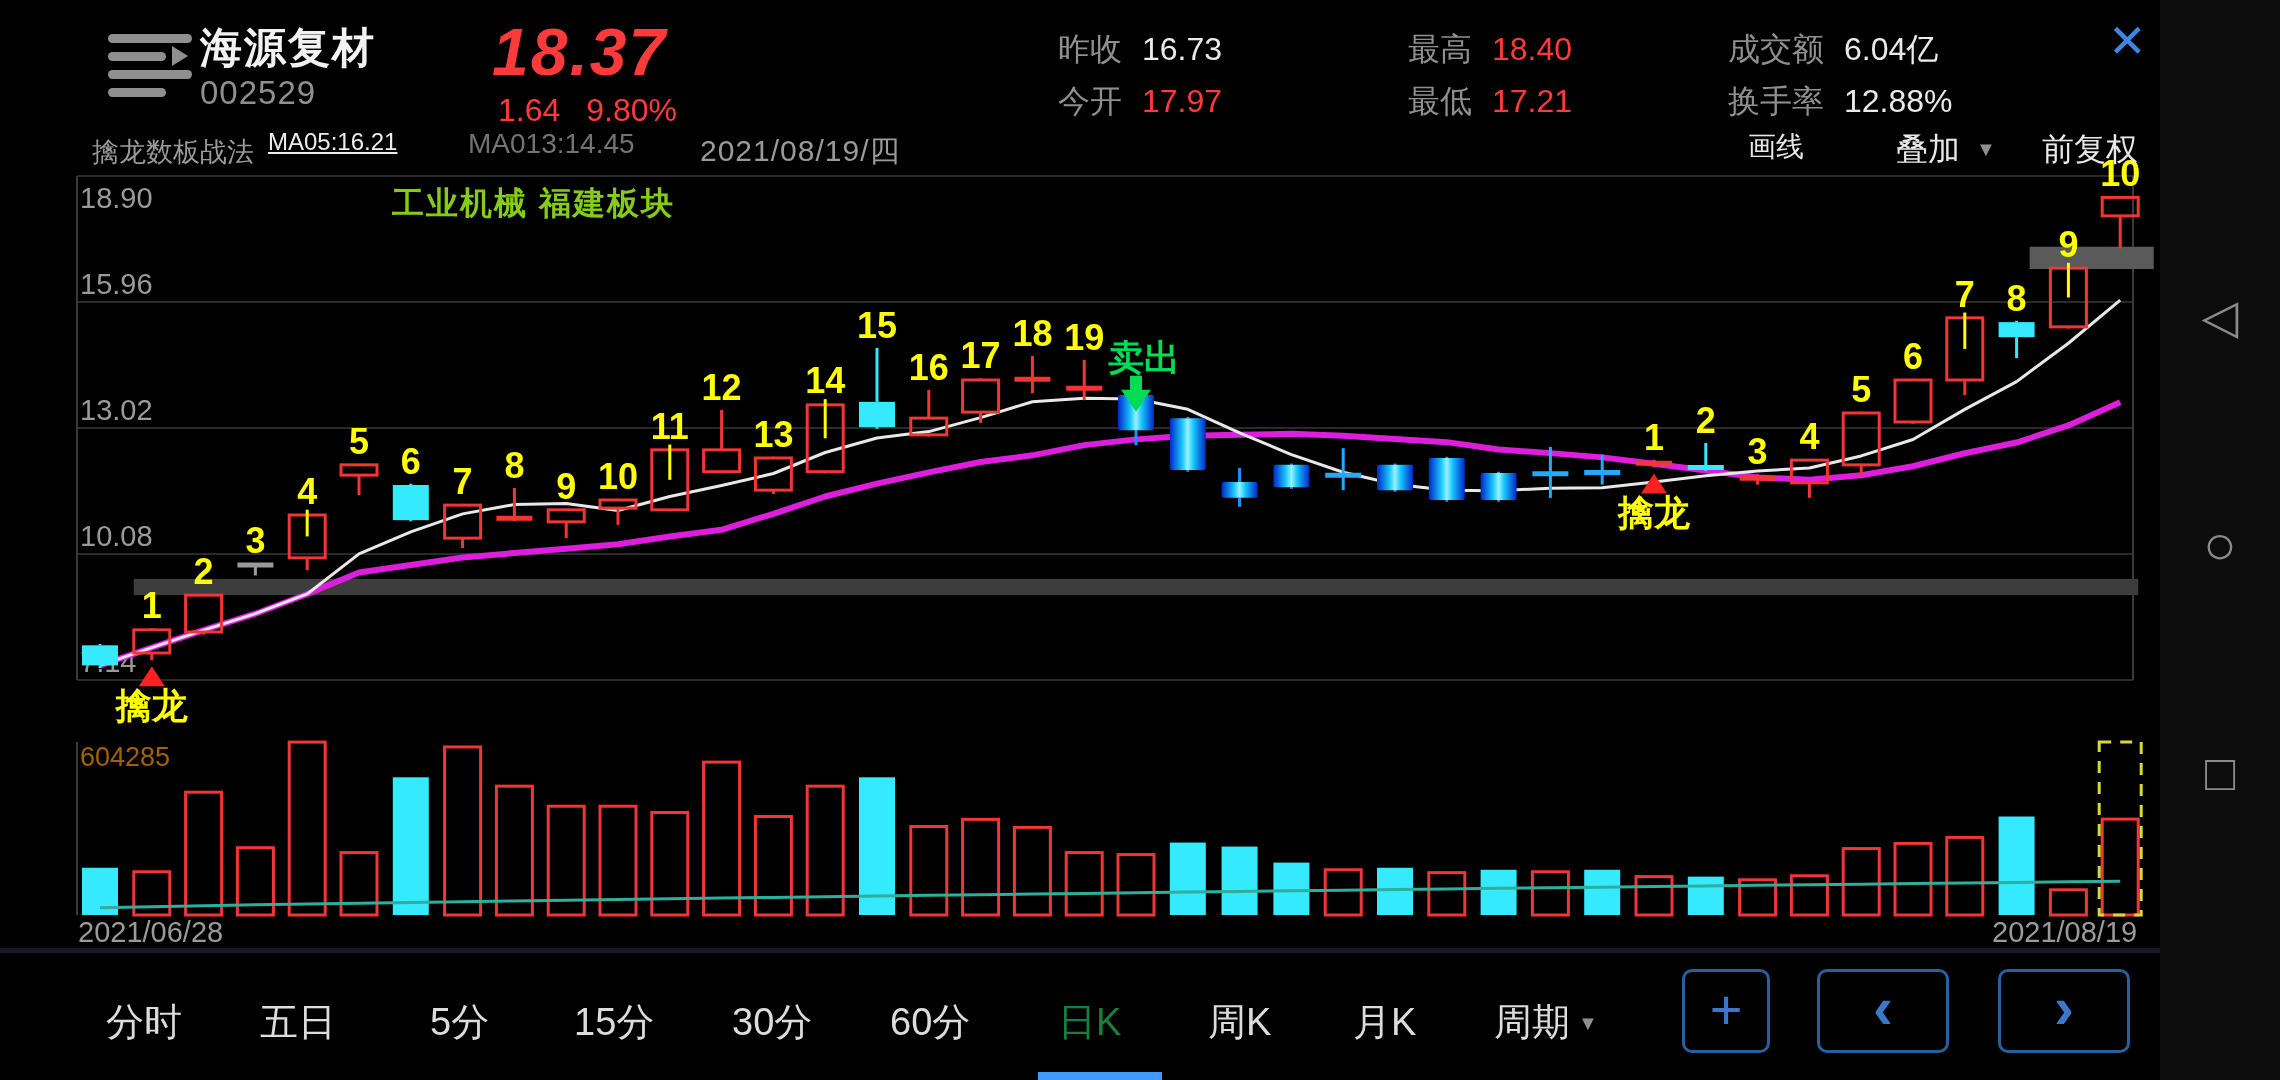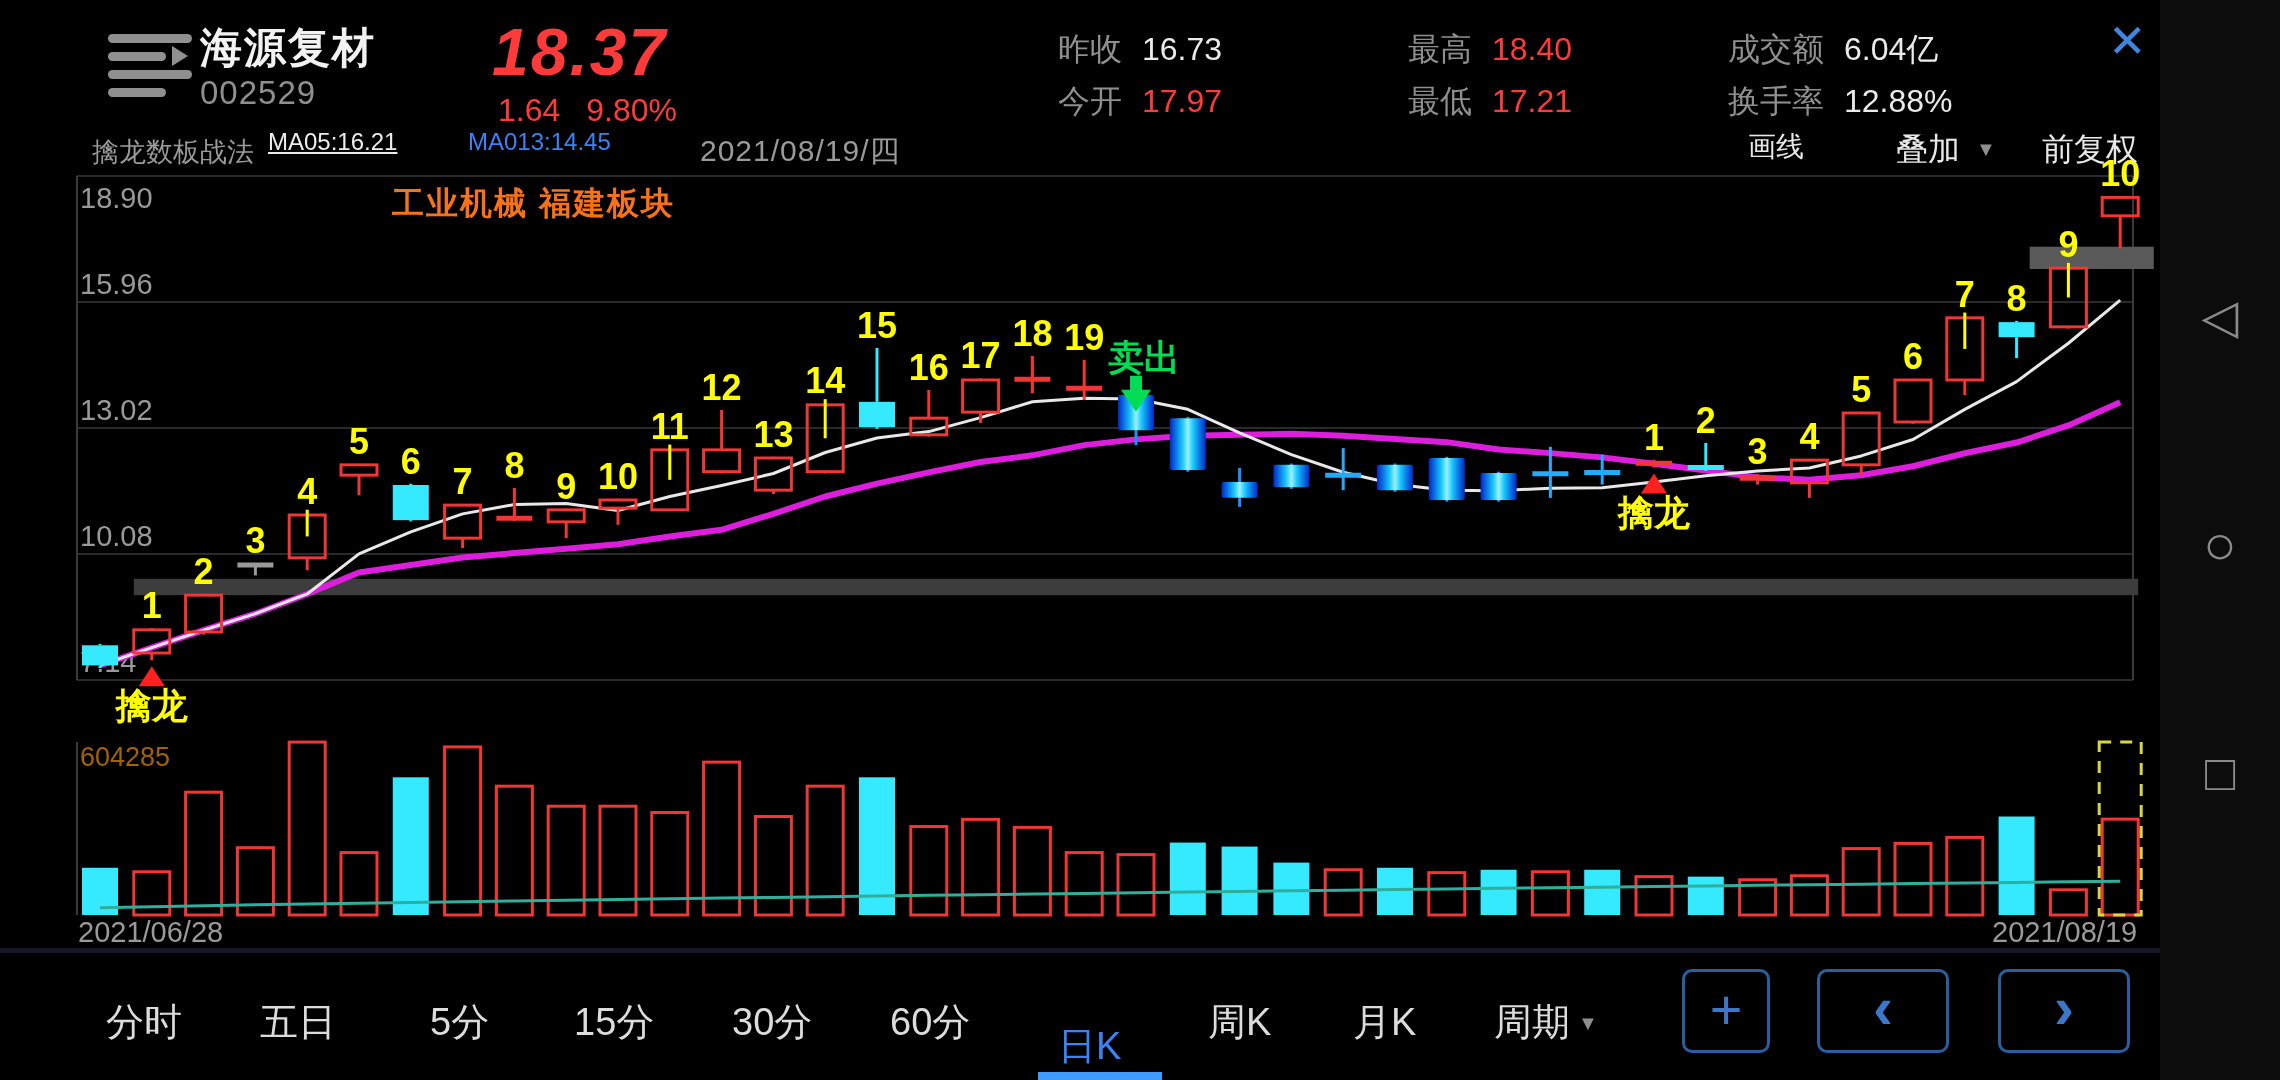--- a/index.html
+++ b/index.html
@@ -25,46 +25,46 @@
   .stat-col{position:absolute;top:0;}
   .stat-row{height:52px;font-size:32px;white-space:nowrap;}
   .stat-label{color:#8f8f8f;display:inline-block;}
   .stat-value{color:#eaeaea;margin-left:20px;display:inline-block;}
   .stat-value.red{color:#ff3a3a;}
   .col1{left:18px;} .col2{left:368px;} .col3{left:688px;}
   .close-x{left:2108px;top:18px;font-size:46px;font-weight:bold;color:#3f86e0;line-height:1;}
   
   .strategy{left:92px;top:134px;font-size:27px;color:#9a9a9a;}
   .ma05{left:268px;top:128px;font-size:24px;color:#ececec;text-decoration:underline;}
-  .ma013{left:468px;top:128px;font-size:24px;color:#3b82f6;}
+  .ma013{left:468px;top:128px;font-size:28px;color:#737373;}
   .chart-date{left:700px;top:131px;font-size:30px;color:#9a9a9a;letter-spacing:1px;}
   .tb-draw{left:1748px;top:128px;font-size:28px;color:#e8e8e8;}
   .tb-overlay{left:1896px;top:128px;font-size:32px;color:#e8e8e8;}
   .tb-overlay .dd{font-size:20px;color:#8f8f8f;margin-left:16px;vertical-align:4px;}
   .tb-adjust{left:2042px;top:128px;font-size:32px;color:#e8e8e8;}
-  .sector-tag{left:392px;top:182px;font-size:32px;font-weight:bold;color:#f97316;letter-spacing:2px;}
+  .sector-tag{left:392px;top:182px;font-size:32px;font-weight:bold;color:#84cc16;letter-spacing:2px;}
   
   .vol-row{top:698px;left:0;width:2160px;height:44px;font-size:30px;}
   .vr-ind{position:absolute;left:104px;top:4px;color:#e8e8e8;font-size:28px;}
   .vr-ind .dd{font-size:18px;color:#8f8f8f;margin-left:10px;vertical-align:4px;}
   .vr-vvol{position:absolute;left:282px;top:0;color:#f0f0f0;}
   .vr-volume{position:absolute;left:592px;top:0;color:#e234e2;}
   .vr-ma120{position:absolute;left:962px;top:0;color:#3dbb4f;}
   .vr-120{position:absolute;left:1300px;top:0;color:#35cfee;}
   .vr-range{position:absolute;left:1845px;top:0;color:#e8e8e8;}
   .vr-chips{position:absolute;left:2028px;top:0;color:#e8e8e8;}
   .vr-chips .lt{color:#8f8f8f;margin-right:12px;}
   .vol-max{left:80px;top:742px;font-size:27px;color:#a16207;}
   .date-start{left:78px;top:916px;font-size:29px;color:#9a9a9a;}
   .date-end{left:1992px;top:916px;font-size:29px;color:#9a9a9a;}
   .divider{left:0;top:948px;width:2160px;height:5px;background:#17172a;}
   
   .tabbar{top:955px;left:0;width:2160px;height:125px;}
   .tab{position:absolute;top:42px;font-size:38px;color:#dcdcdc;white-space:nowrap;}
-  .tab.active{color:#3b82f6;margin-top:24px;}
+  .tab.active{color:#15803d;}
   .tab .dd{font-size:20px;color:#8f8f8f;margin-left:8px;vertical-align:5px;}
   .t1{left:106px;} .t2{left:260px;} .t3{left:430px;} .t4{left:574px;}
   .t5{left:732px;} .t6{left:890px;} .t7{left:1058px;} .t8{left:1208px;}
   .t9{left:1353px;} .t10{left:1494px;}
   .nav-btn{position:absolute;top:14px;height:84px;border:3px solid #2a5f9e;border-radius:10px;
     color:#3b78c9;text-align:center;box-sizing:border-box;}
   .btn-add{left:1682px;width:88px;font-size:56px;line-height:76px;}
   .btn-prev{left:1817px;width:132px;font-size:60px;line-height:72px;font-weight:bold;}
   .btn-next{left:1998px;width:132px;font-size:60px;line-height:72px;font-weight:bold;}
   .tab-underline{left:1038px;top:1072px;width:124px;height:8px;background:#3f9bff;}

